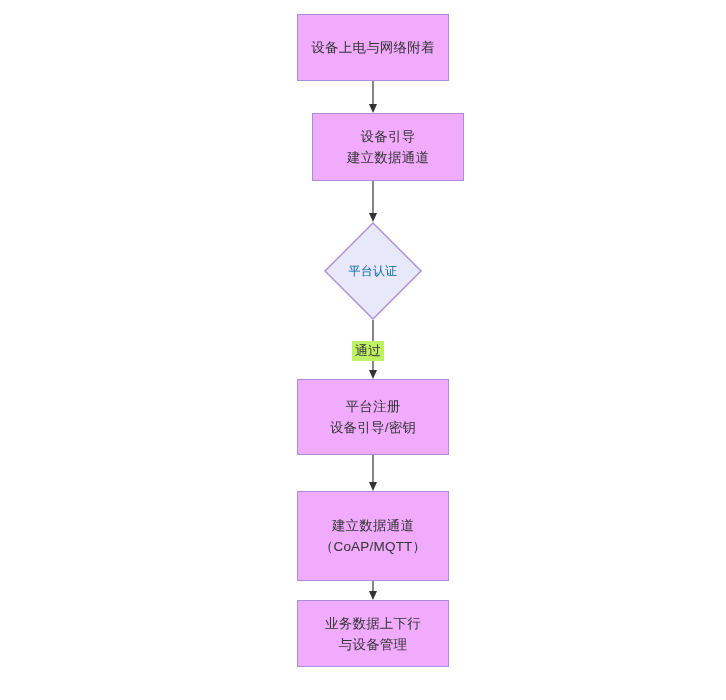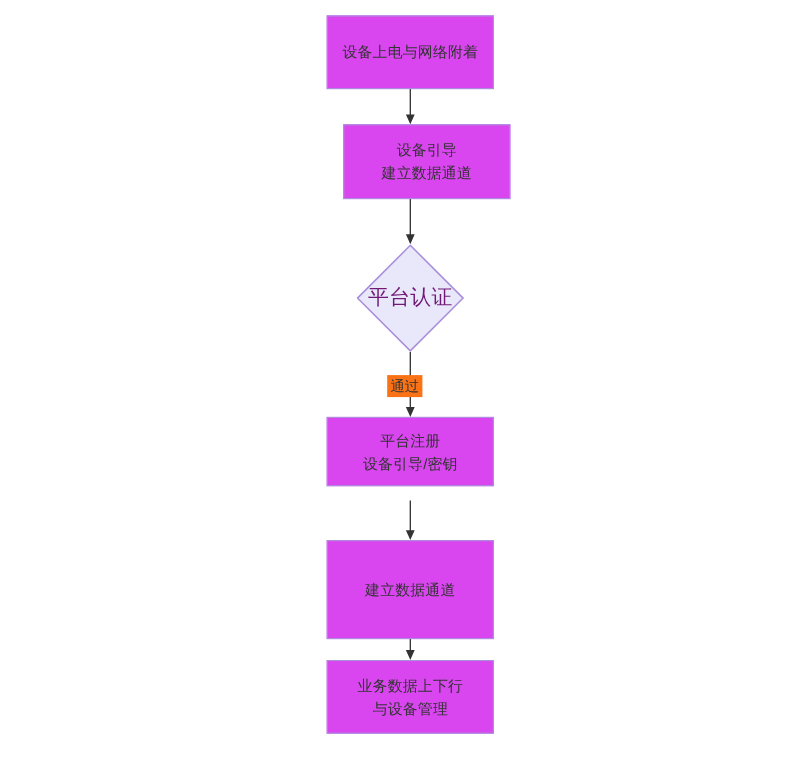--- a/index.html
+++ b/index.html
@@ -15,21 +15,21 @@
   }
   #flowchart-canvas {
     position: relative;
     width: 726px;
     height: 700px;
     background: #ffffff;
   }
   .node {
     position: absolute;
     box-sizing: border-box;
-    background: #d946ef;
+    background: #f0abfc;
     border: 1.4px solid #a98fdb;
     color: #333333;
     font-size: 13.5px;
     line-height: 21px;
     display: flex;
     flex-direction: column;
     align-items: center;
     justify-content: center;
     text-align: center;
     letter-spacing: 0.2px;
@@ -47,36 +47,36 @@
   .diamond-shape {
     position: absolute;
     left: 0;
     top: 0;
     width: 100%;
     height: 100%;
   }
   .diamond-label {
     position: relative;
     z-index: 2;
-    color: #701a75;
-    font-size: 19px;
+    color: #0369a1;
+    font-size: 12px;
     line-height: 20px;
     white-space: nowrap;
     letter-spacing: 0.2px;
   }
   .edge {
     position: absolute;
   }
   .edge svg {
     display: block;
     overflow: visible;
   }
   .edge-label {
     position: absolute;
-    background: #f97316;
+    background: #bef264;
     color: #333333;
     font-size: 13px;
     line-height: 18px;
     padding: 1px 3px;
     white-space: nowrap;
     text-align: center;
     z-index: 3;
   }
 </style>
 </head>
@@ -129,27 +129,28 @@
     <span class="line">建立数据通道</span>
   </div>
 
   <div class="diamond-wrap" style="left:324px; top:222px; width:98px; height:98px;">
     <svg class="diamond-shape" width="98" height="98" viewBox="0 0 98 98" aria-hidden="true">
       <polygon points="49,1 97,49 49,97 1,49" fill="#e9e8fb" stroke="#a98fdb" stroke-width="1.4"></polygon>
     </svg>
     <span class="diamond-label">平台认证</span>
   </div>
 
-  <div class="node" style="left:297px; top:379px; width:152px; height:63px;">
+  <div class="node" style="left:297px; top:379px; width:152px; height:76px;">
     <span class="line">平台注册</span>
     <span class="line">设备引导/密钥</span>
   </div>
 
   <div class="node" style="left:297px; top:491px; width:152px; height:90px;">
     <span class="line">建立数据通道</span>
+    <span class="line">（CoAP/MQTT）</span>
   </div>
 
   <div class="node" style="left:297px; top:600px; width:152px; height:67px;">
     <span class="line">业务数据上下行</span>
     <span class="line">与设备管理</span>
   </div>
 
 </div>
 
 </body></html>

